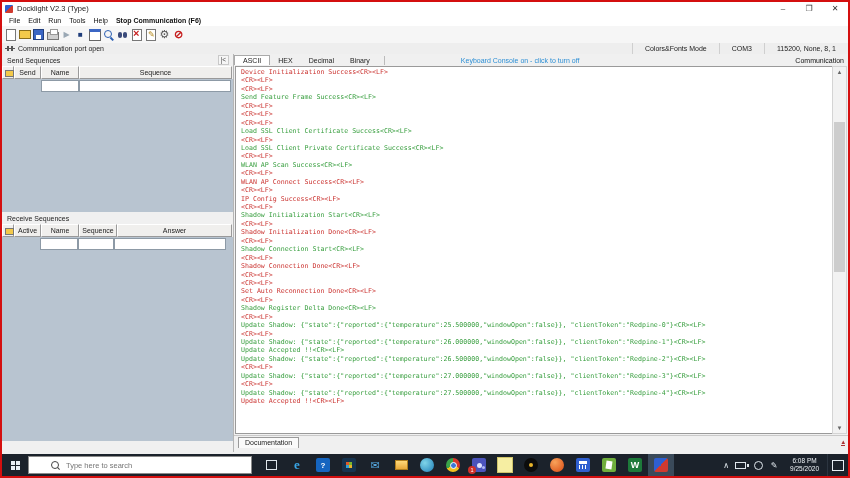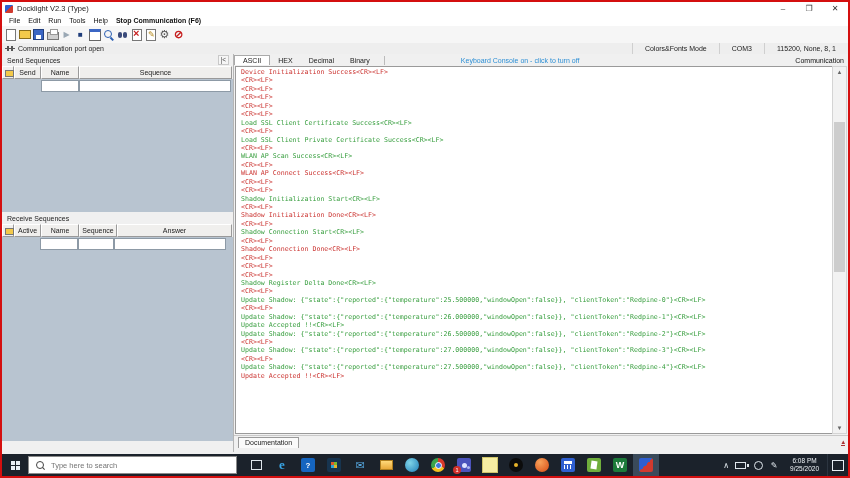--- a/index.html
+++ b/index.html
@@ -77,21 +77,21 @@
   .sb-thumb{position:absolute;left:1px;right:1px;top:55px;height:150px;background:#cdcdcd;}
   
   .docbar{position:absolute;left:0;right:0;bottom:0;height:16px;background:#f0f0f0;border-top:1px solid #c9c9c9;display:flex;align-items:flex-start;}
   .doc-tab{margin-left:4px;margin-top:1px;background:#fafafa;border:1px solid #9a9a9a;border-bottom:none;font-size:7px;padding:1px 6px 2px;color:#222;}
   .doc-collapse{margin-left:auto;margin-right:3px;margin-top:2px;font-size:7px;color:#a33;border-bottom:1px solid #a33;line-height:7px;}
   
   .taskbar{position:absolute;left:0;right:0;bottom:0;height:22px;background:#1b222b;display:flex;align-items:center;}
   .start-btn{width:26px;height:100%;display:flex;align-items:center;justify-content:center;}
   .win-logo{width:9px;height:9px;display:grid;grid-template-columns:4px 4px;grid-template-rows:4px 4px;gap:1px;}
   .win-logo span{background:#e8eef4;}
-  .search-box{width:200px;height:16px;background:#ffffff;border:1px solid #8a8a8a;display:flex;align-items:center;gap:5px;padding-left:7px;}
+  .search-box{width:200px;height:16px;background:#ffffff;border:1px solid #8a8a8a;display:flex;align-items:center;gap:5px;padding-left:22px;}
   .search-glyph{width:6px;height:6px;border:1.2px solid #444;border-radius:50%;position:relative;}
   .search-glyph::after{content:"";position:absolute;width:3px;height:1.2px;background:#444;transform:rotate(45deg);bottom:-1px;right:-2px;}
   .search-box input{border:none;outline:none;font-size:7.5px;color:#444;width:150px;font-family:"Liberation Sans",sans-serif;background:transparent;}
   .tb-icons{display:flex;height:100%;margin-left:6px;}
   .tb-slot{width:26px;height:100%;display:flex;align-items:center;justify-content:center;position:relative;}
   .tb-slot.active{background:#3a4a5a;}
   .tbi{width:14px;height:14px;display:flex;align-items:center;justify-content:center;position:relative;}
   .tbi-task-view::before{content:"";width:9px;height:8px;border:1px solid #dfe6ec;display:block;}
   .tbi-edge{color:#39a7e8;font-size:13px;font-weight:bold;font-family:"Liberation Serif",serif;}
   .tbi-edge::before{content:"e";}
@@ -237,41 +237,44 @@
         </span>
       <span class="tabsep"></span>
       <span class="kb-link">Keyboard Console on - click to turn off</span>
       <span class="channel-label">Communication</span>
     </div>
     <div class="log-area">
       <div>
           <div class="ln lr">Device Initialization Success&lt;CR&gt;&lt;LF&gt;</div>
           <div class="ln lr">&lt;CR&gt;&lt;LF&gt;</div>
           <div class="ln lr">&lt;CR&gt;&lt;LF&gt;</div>
+          <div class="ln lg">Send Feature Frame Success&lt;CR&gt;&lt;LF&gt;</div>
           <div class="ln lr">&lt;CR&gt;&lt;LF&gt;</div>
           <div class="ln lr">&lt;CR&gt;&lt;LF&gt;</div>
           <div class="ln lr">&lt;CR&gt;&lt;LF&gt;</div>
           <div class="ln lg">Load SSL Client Certificate Success&lt;CR&gt;&lt;LF&gt;</div>
           <div class="ln lr">&lt;CR&gt;&lt;LF&gt;</div>
           <div class="ln lg">Load SSL Client Private Certificate Success&lt;CR&gt;&lt;LF&gt;</div>
           <div class="ln lr">&lt;CR&gt;&lt;LF&gt;</div>
           <div class="ln lg">WLAN AP Scan Success&lt;CR&gt;&lt;LF&gt;</div>
           <div class="ln lr">&lt;CR&gt;&lt;LF&gt;</div>
           <div class="ln lr">WLAN AP Connect Success&lt;CR&gt;&lt;LF&gt;</div>
           <div class="ln lr">&lt;CR&gt;&lt;LF&gt;</div>
+          <div class="ln lr">IP Config Success&lt;CR&gt;&lt;LF&gt;</div>
           <div class="ln lr">&lt;CR&gt;&lt;LF&gt;</div>
           <div class="ln lg">Shadow Initialization Start&lt;CR&gt;&lt;LF&gt;</div>
           <div class="ln lr">&lt;CR&gt;&lt;LF&gt;</div>
           <div class="ln lr">Shadow Initialization Done&lt;CR&gt;&lt;LF&gt;</div>
           <div class="ln lr">&lt;CR&gt;&lt;LF&gt;</div>
           <div class="ln lg">Shadow Connection Start&lt;CR&gt;&lt;LF&gt;</div>
           <div class="ln lr">&lt;CR&gt;&lt;LF&gt;</div>
           <div class="ln lr">Shadow Connection Done&lt;CR&gt;&lt;LF&gt;</div>
           <div class="ln lr">&lt;CR&gt;&lt;LF&gt;</div>
           <div class="ln lr">&lt;CR&gt;&lt;LF&gt;</div>
+          <div class="ln lr">Set Auto Reconnection Done&lt;CR&gt;&lt;LF&gt;</div>
           <div class="ln lr">&lt;CR&gt;&lt;LF&gt;</div>
           <div class="ln lg">Shadow Register Delta Done&lt;CR&gt;&lt;LF&gt;</div>
           <div class="ln lr">&lt;CR&gt;&lt;LF&gt;</div>
           <div class="ln lg">Update Shadow: {"state":{"reported":{"temperature":25.500000,"windowOpen":false}}, "clientToken":"Redpine-0"}&lt;CR&gt;&lt;LF&gt;</div>
           <div class="ln lr">&lt;CR&gt;&lt;LF&gt;</div>
           <div class="ln lg">Update Shadow: {"state":{"reported":{"temperature":26.000000,"windowOpen":false}}, "clientToken":"Redpine-1"}&lt;CR&gt;&lt;LF&gt;</div>
           <div class="ln lg">Update Accepted !!&lt;CR&gt;&lt;LF&gt;</div>
           <div class="ln lg">Update Shadow: {"state":{"reported":{"temperature":26.500000,"windowOpen":false}}, "clientToken":"Redpine-2"}&lt;CR&gt;&lt;LF&gt;</div>
           <div class="ln lr">&lt;CR&gt;&lt;LF&gt;</div>
           <div class="ln lg">Update Shadow: {"state":{"reported":{"temperature":27.000000,"windowOpen":false}}, "clientToken":"Redpine-3"}&lt;CR&gt;&lt;LF&gt;</div>

